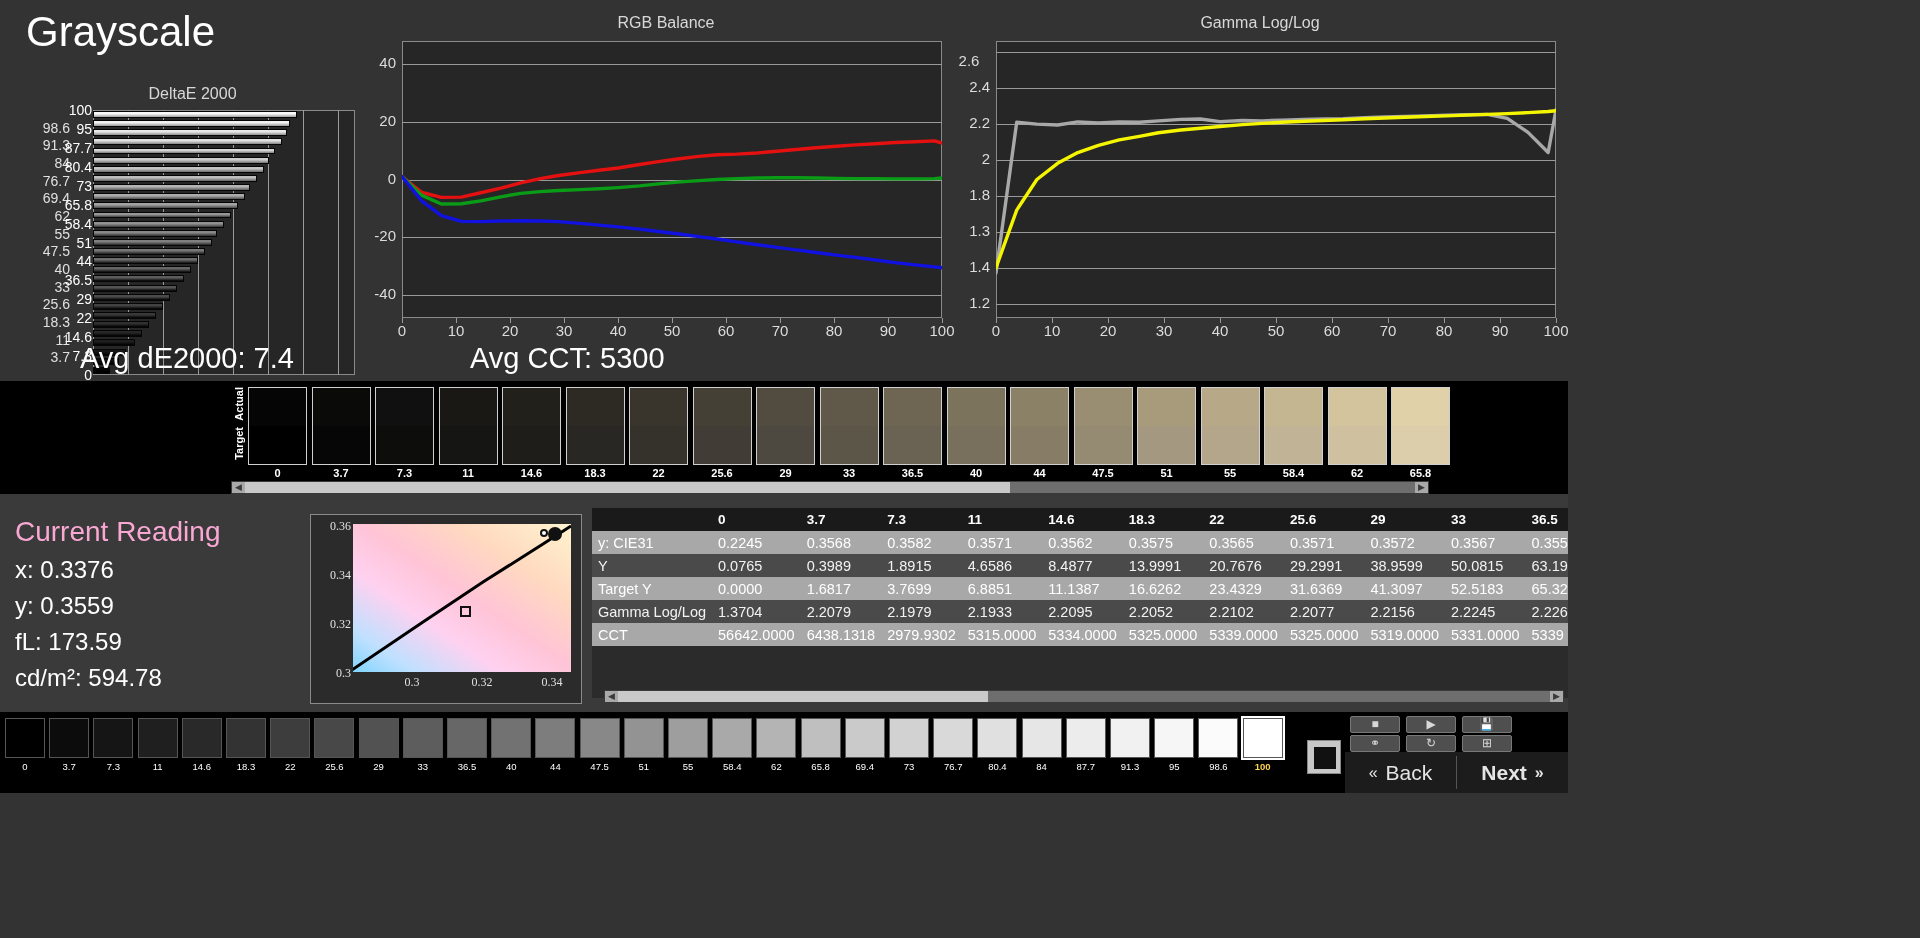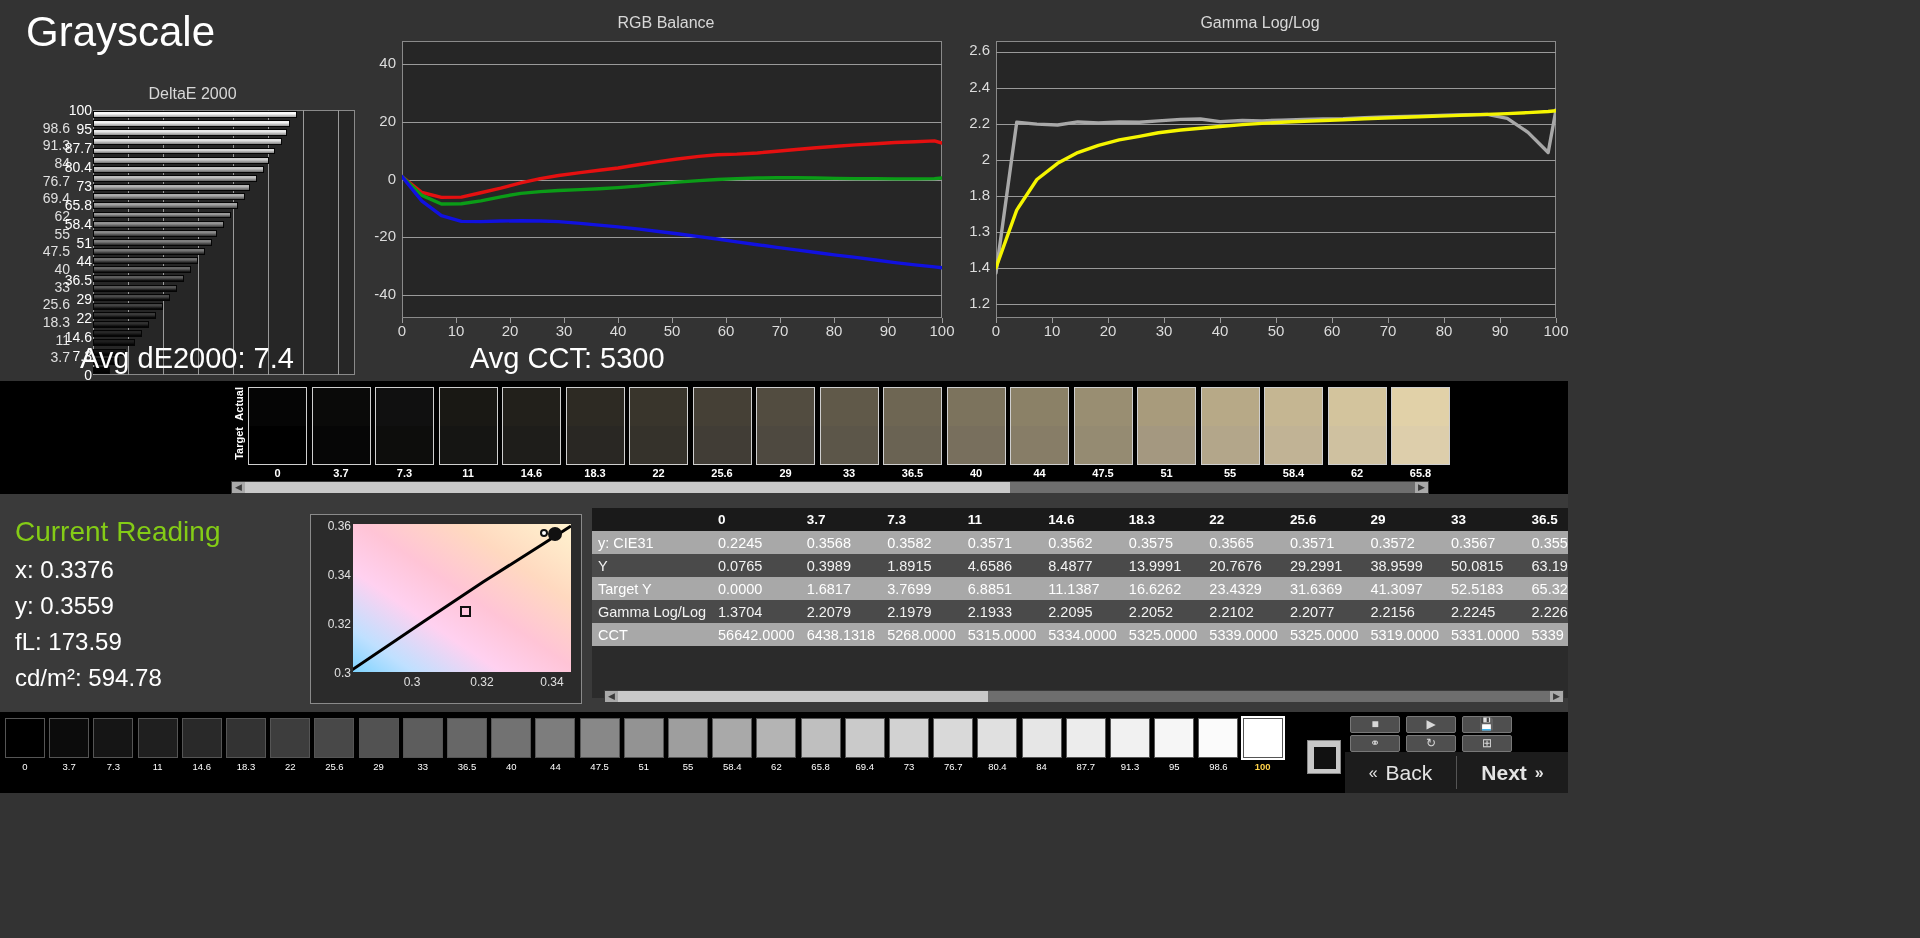--- a/index.html
+++ b/index.html
@@ -60,26 +60,26 @@
   .patch-label { position:absolute; top:86px; width:59px; text-align:center; font-size:11px; font-weight:bold; color:#ffffff;}
 
   .hscroll { position:absolute; height:13px; background:#6e6e6e; border:1px solid #3a3a3a; }
   .hscroll .thumb { position:absolute; top:0; height:100%; background:#c9c9c9; }
   .hscroll .arrow { position:absolute; top:0; width:13px; height:100%; background:#a9a9a9;
                     color:#3a3a3a; font-size:9px; text-align:center; line-height:11px; }
 
   
   .bottom { position:absolute; left:0; top:494px; width:1568px; height:218px; background:#3a3a3a; }
 
-  .cr-title { position:absolute; left:15px; top:22px; font-size:28px; color:#84cc16;text-align:right; }
+  .cr-title { position:absolute; left:15px; top:22px; font-size:28px; color:#f9a8d4;text-align:right; }
   .cr-line  { position:absolute; left:15px; font-size:24px; color:#ffffff; white-space:nowrap;}
 
   
   #ciePanel { position:absolute; left:310px; top:20px; width:272px; height:190px;
-              background:#2b2b2b; border:1px solid #8a8a8a; }
+              background:#2b2b2b; border:1px solid #8a8a8a;font-family:Liberation Serif, serif; }
   #cieGrad { position:absolute; left:42px; top:9px; width:218px; height:148px;
              background: linear-gradient(to top right,
                #7fd4ff 0%, #bfe0ff 14%, #ffd1f0 34%, #ffc4d6 52%, #ffd9c0 74%, #fff3cf 100%);
   }
   .cie-tick { position:absolute; font-size:12px; color:#e0e0e0; }
   .cie-marker-sq { position:absolute; width:11px; height:11px; border:2px solid #111; background:transparent; }
   .cie-marker-dot{ position:absolute; width:14px; height:14px; border-radius:50%; background:#111; }
   .cie-marker-dot2{position:absolute; width:8px; height:8px; border-radius:50%; background:#fff; border:2px solid #111;}
 
   
@@ -278,21 +278,21 @@
           <div style="position:absolute;left:428px;top:304px;width:1px;height:5px;background:#9a9a9a;"></div>
           <div style="position:absolute;left:484px;top:304px;width:1px;height:5px;background:#9a9a9a;"></div>
           <div style="position:absolute;left:540px;top:304px;width:1px;height:5px;background:#9a9a9a;"></div>
           <div style="position:absolute;left:596px;top:304px;width:1px;height:5px;background:#9a9a9a;"></div>
         </div>
       <svg id="gamSvg" style="position:absolute;left:36px;top:27px;" width="560" height="277">
           <polyline points="0.00,232.03 20.72,81.30 40.88,83.10 61.60,84.00 81.76,80.94 102.48,81.84 123.20,80.94 143.36,81.30 162.40,79.86 184.80,78.42 204.40,78.06 224.00,80.58 246.40,79.50 266.00,79.86 285.60,79.14 308.00,78.42 327.04,78.06 347.20,77.70 368.48,76.62 388.64,75.91 408.80,75.55 429.52,74.83 450.24,74.11 470.40,73.75 491.12,73.39 511.28,77.34 532.00,91.37 552.16,111.52 560.00,68.71" fill="none" stroke="#a8a8a8" stroke-width="3.4" stroke-linejoin="round" stroke-linecap="round"></polyline>
           <polyline points="0.00,226.64 20.72,169.08 40.88,138.50 61.60,122.31 81.76,111.52 102.48,104.32 123.20,98.93 143.36,95.33 162.40,91.73 184.80,89.04 204.40,87.24 224.00,85.44 246.40,83.64 266.00,82.38 285.60,81.30 308.00,80.22 327.04,79.50 347.20,78.78 368.48,77.70 388.64,76.98 408.80,76.26 429.52,75.55 450.24,74.83 470.40,74.11 491.12,73.39 511.28,72.67 532.00,71.59 552.16,70.51 560.00,69.79" fill="none" stroke="#f5f500" stroke-width="3.4" stroke-linejoin="round" stroke-linecap="round"></polyline>
         </svg>
       <div id="gamYTicks">
-          <div class="ticklabel right" style="left:-12px;top:27px;width:42px;">2.6</div>
+          <div class="ticklabel right" style="left:-12px;top:38px;width:42px;text-align:center;">2.6</div>
           <div class="ticklabel right" style="left:-12px;top:63.766233766233825px;width:42px;">2.4</div>
           <div class="ticklabel right" style="left:-12px;top:99.74025974025975px;width:42px;">2.2</div>
           <div class="ticklabel right" style="left:-12px;top:135.71428571428572px;width:42px;">2</div>
           <div class="ticklabel right" style="left:-12px;top:171.68831168831173px;width:42px;">1.8</div>
           <div class="ticklabel right" style="left:-12px;top:207.66233766233768px;width:42px;">1.3</div>
           <div class="ticklabel right" style="left:-12px;top:243.63636363636368px;width:42px;">1.4</div>
           <div class="ticklabel right" style="left:-12px;top:279.61038961038963px;width:42px;">1.2</div>
         </div>
       <div id="gamXTicks">
           <div class="ticklabel" style="left:20px;top:308px;width:32px;text-align:center;">0</div>
@@ -539,21 +539,21 @@
               <td>2.2102</td>
               <td>2.2077</td>
               <td>2.2156</td>
               <td>2.2245</td>
               <td>2.226</td>
             </tr>
             <tr class="even">
               <td class="rowhdr">CCT</td>
               <td>56642.0000</td>
               <td>6438.1318</td>
-              <td>5268.0000</td>
+              <td>2979.9302</td>
               <td>5315.0000</td>
               <td>5334.0000</td>
               <td>5325.0000</td>
               <td>5339.0000</td>
               <td>5325.0000</td>
               <td>5319.0000</td>
               <td>5331.0000</td>
               <td>5339</td>
             </tr>
           </tbody>

